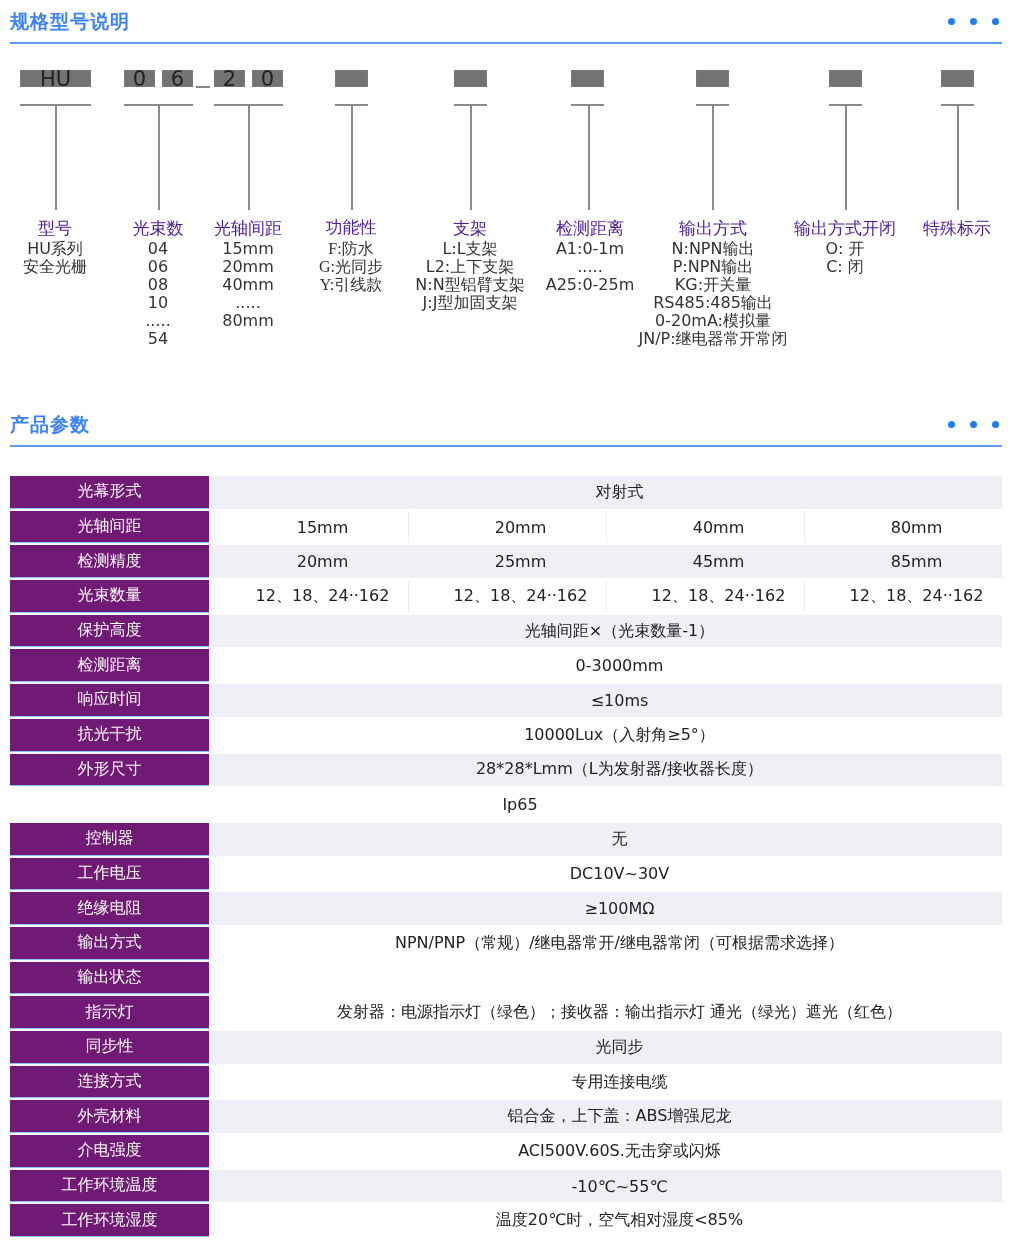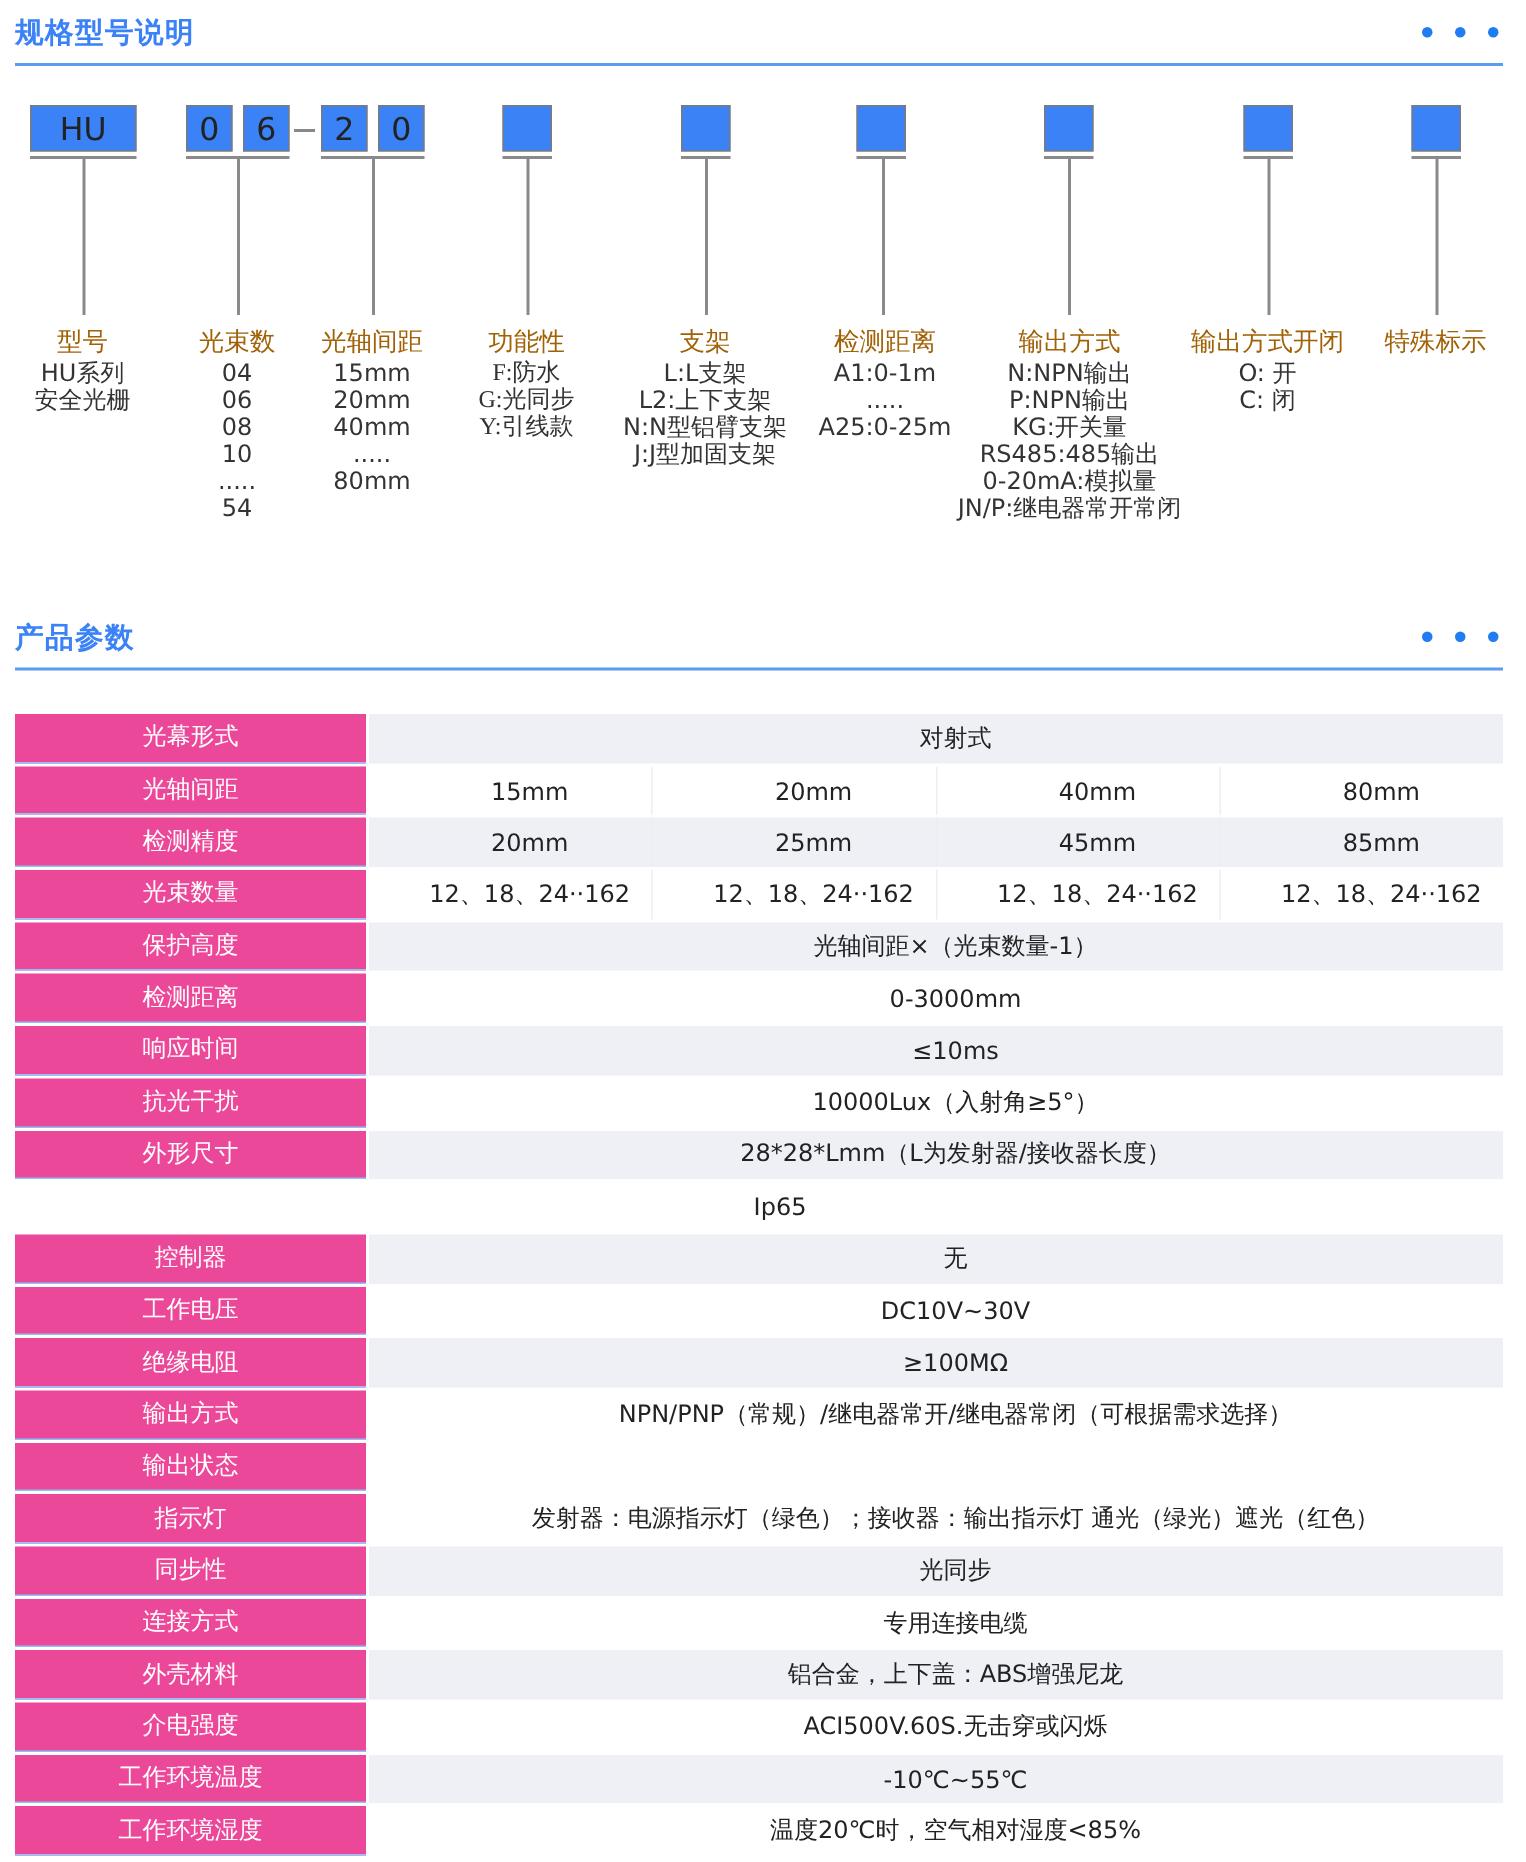--- a/index.html
+++ b/index.html
@@ -11,39 +11,39 @@
   }
   .section-title {
     position: absolute; left: 10px; font-size: 19px; font-weight: bold; color: #3b82f6;
     letter-spacing: 1px;
   }
   .section-rule { position: absolute; left: 10px; width: 992px; height: 2px; background: #5b9cf0; }
   .dots { position: absolute; left: 948px; display: flex; gap: 15px; }
   .dot { width: 7px; height: 7px; border-radius: 50%; background: #1f7cf2; }
 
   .mbox {
-    position: absolute; top: 70px; height: 31px; box-sizing: border-box;
-    border: 1.5px solid #7a7a7a; background: #3b82f6;
+    position: absolute; top: 70px; height: 17px; box-sizing: border-box;
+    border: 1.5px solid #7a7a7a; background: #737373;
     display: flex; align-items: center; justify-content: center;
     font-size: 21px; color: #222;
   }
   .mbox-under { position: absolute; top: 104px; height: 1.5px; background: #8a8a8a; }
   .dash { position: absolute; top: 86px; left: 196px; width: 14px; height: 1.5px; background: #888; }
   .vline { position: absolute; top: 105px; width: 1.5px; height: 105px; background: #8a8a8a; }
 
   .col {
     position: absolute; top: 216px; text-align: center; transform: translateX(-50%);
     white-space: nowrap; font-size: 16px; line-height: 18px; color: #333;
   }
-  .col .head { font-size: 17px; line-height: 24px; margin-bottom: 0px; color: #a16207; }
+  .col .head { font-size: 17px; line-height: 24px; margin-bottom: 0px; color: #4c1d95; }
 
   .ptable { position: absolute; left: 10px; top: 476px; width: 992px; }
   .prow { display: flex; height: 32.7px; margin-bottom: 2px; }
   .plabel {
-    width: 234px; background: #ec4899; color: #fff; font-size: 16px;
+    width: 199px; background: #701a75; color: #fff; font-size: 16px;
     display: flex; align-items: center; justify-content: center; flex: none;
     border-bottom: 1px solid #8ec0fa;
   }
   .pvals { flex: 1; display: flex; margin-left: 2px; }
   .prow.odd .pvals { background: #eef0f6; }
   .prow.even .pvals { background: #ffffff; }
   .pcell {
     flex: 1; display: flex; align-items: center; justify-content: center;
     font-size: 16px; color: #222; white-space: nowrap; padding-left: 26px;
   }

